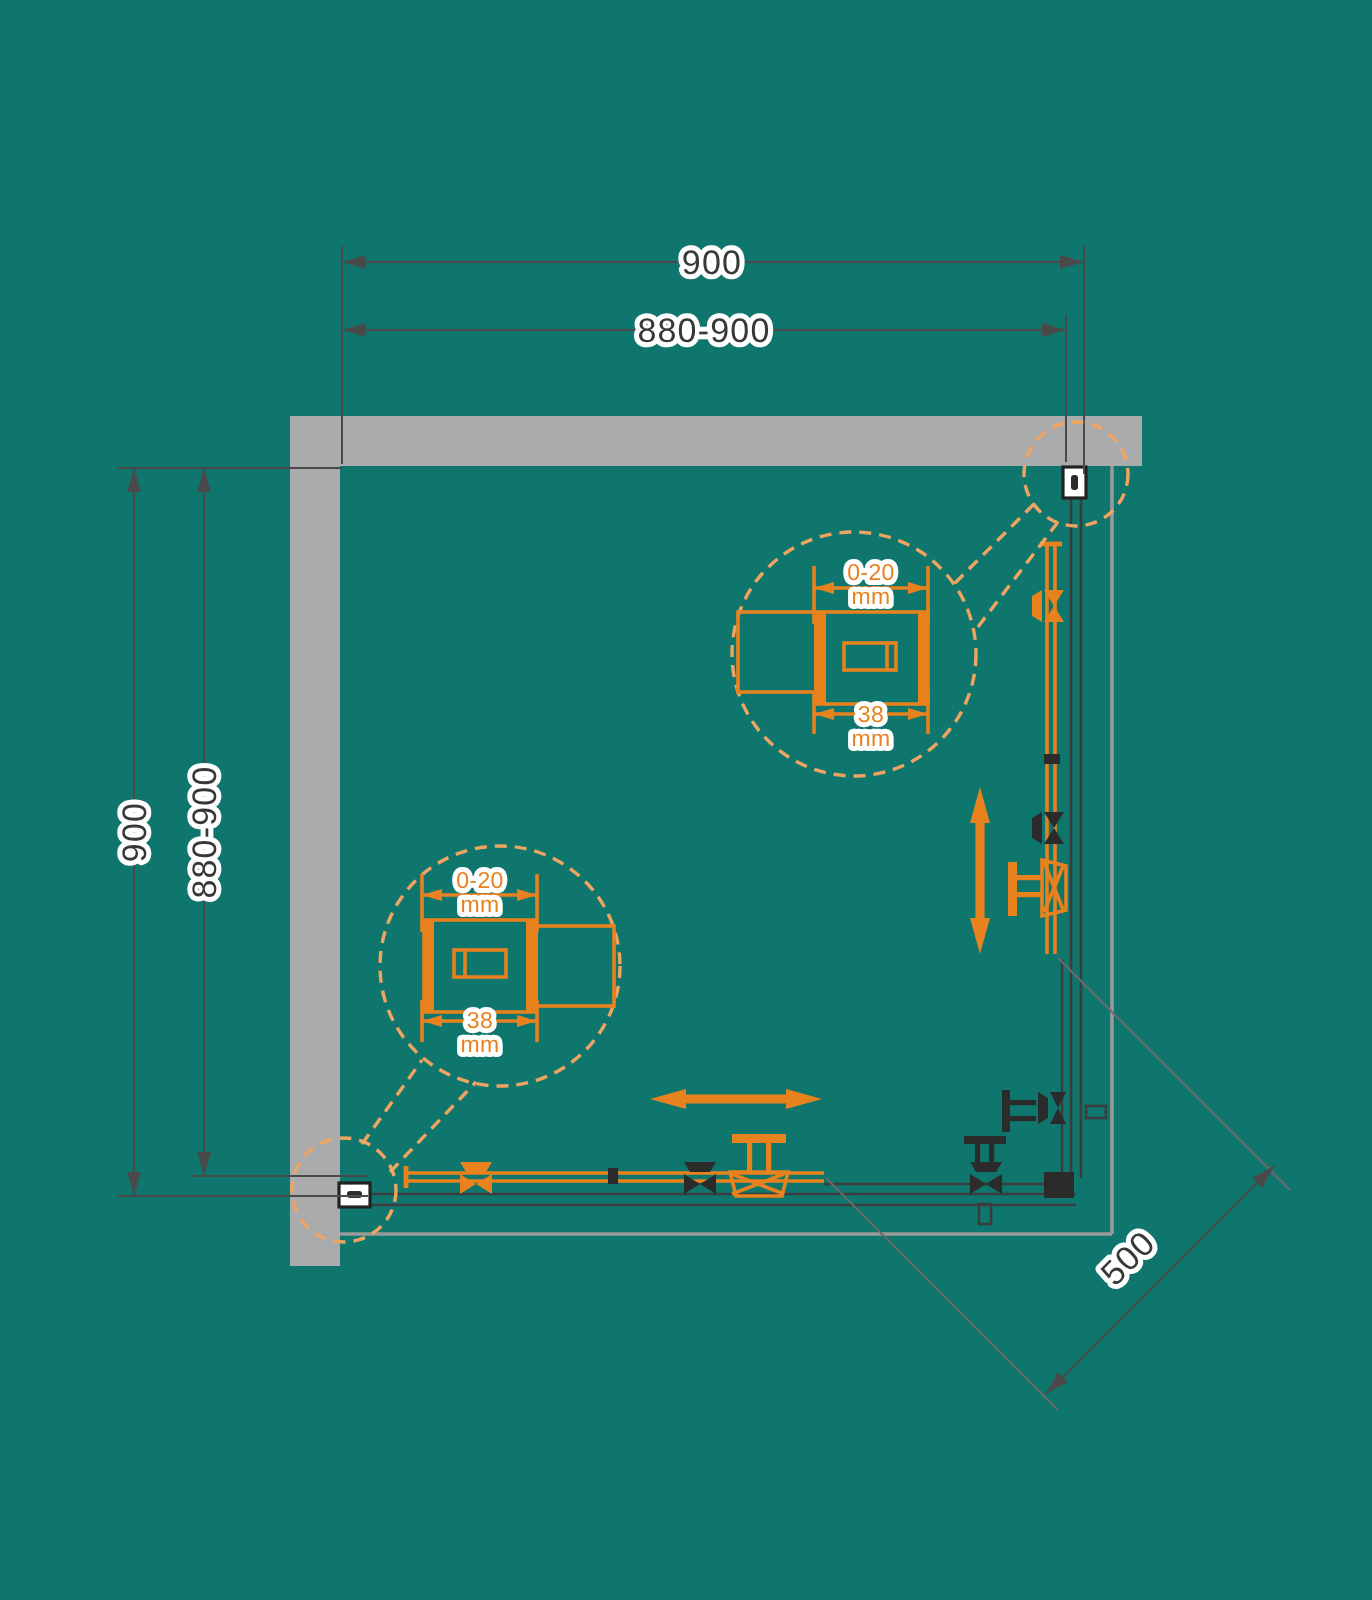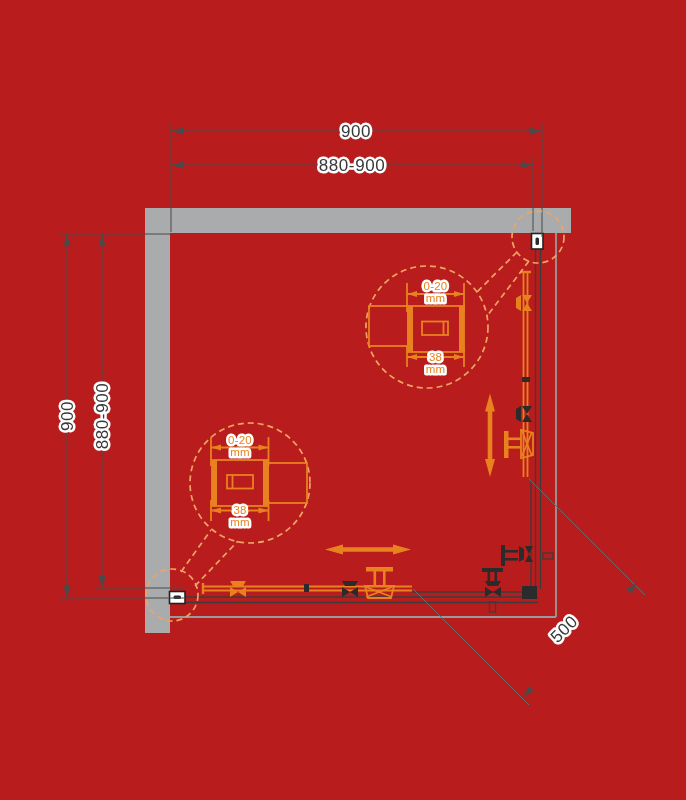--- a/index.html
+++ b/index.html
@@ -1,16 +1,16 @@
 <!DOCTYPE html>
 <html><head>
 <meta charset="utf-8">
 <style>
   html,body{margin:0;padding:0;background:#fff;}
-  .canvas{position:relative;width:686px;height:800px;background:#b91c1c;overflow:hidden;
+  .canvas{position:relative;width:686px;height:800px;background:#0f766e;overflow:hidden;
           font-family:"Liberation Sans",sans-serif;}
   svg{position:absolute;left:0;top:0;}
   text{fill:#383838;font-size:17px;letter-spacing:.6px;font-family:"Liberation Sans",sans-serif;}
   text.d{fill:#E8821F;font-size:11.5px;letter-spacing:.2px;}
   .halo{paint-order:stroke;stroke:#ffffff;stroke-width:5px;stroke-linejoin:round;}
   .dim{stroke:#4a4a4a;stroke-width:1;fill:none;}
   .thin{stroke:#6a6a6a;stroke-width:1;fill:none;}
   .dk{stroke:#3c3c3c;stroke-width:1.3;fill:none;}
   .tray{stroke:#9a9a9a;stroke-width:1.8;fill:none;}
   .org{stroke:#E8821F;stroke-width:1.8;fill:none;}

